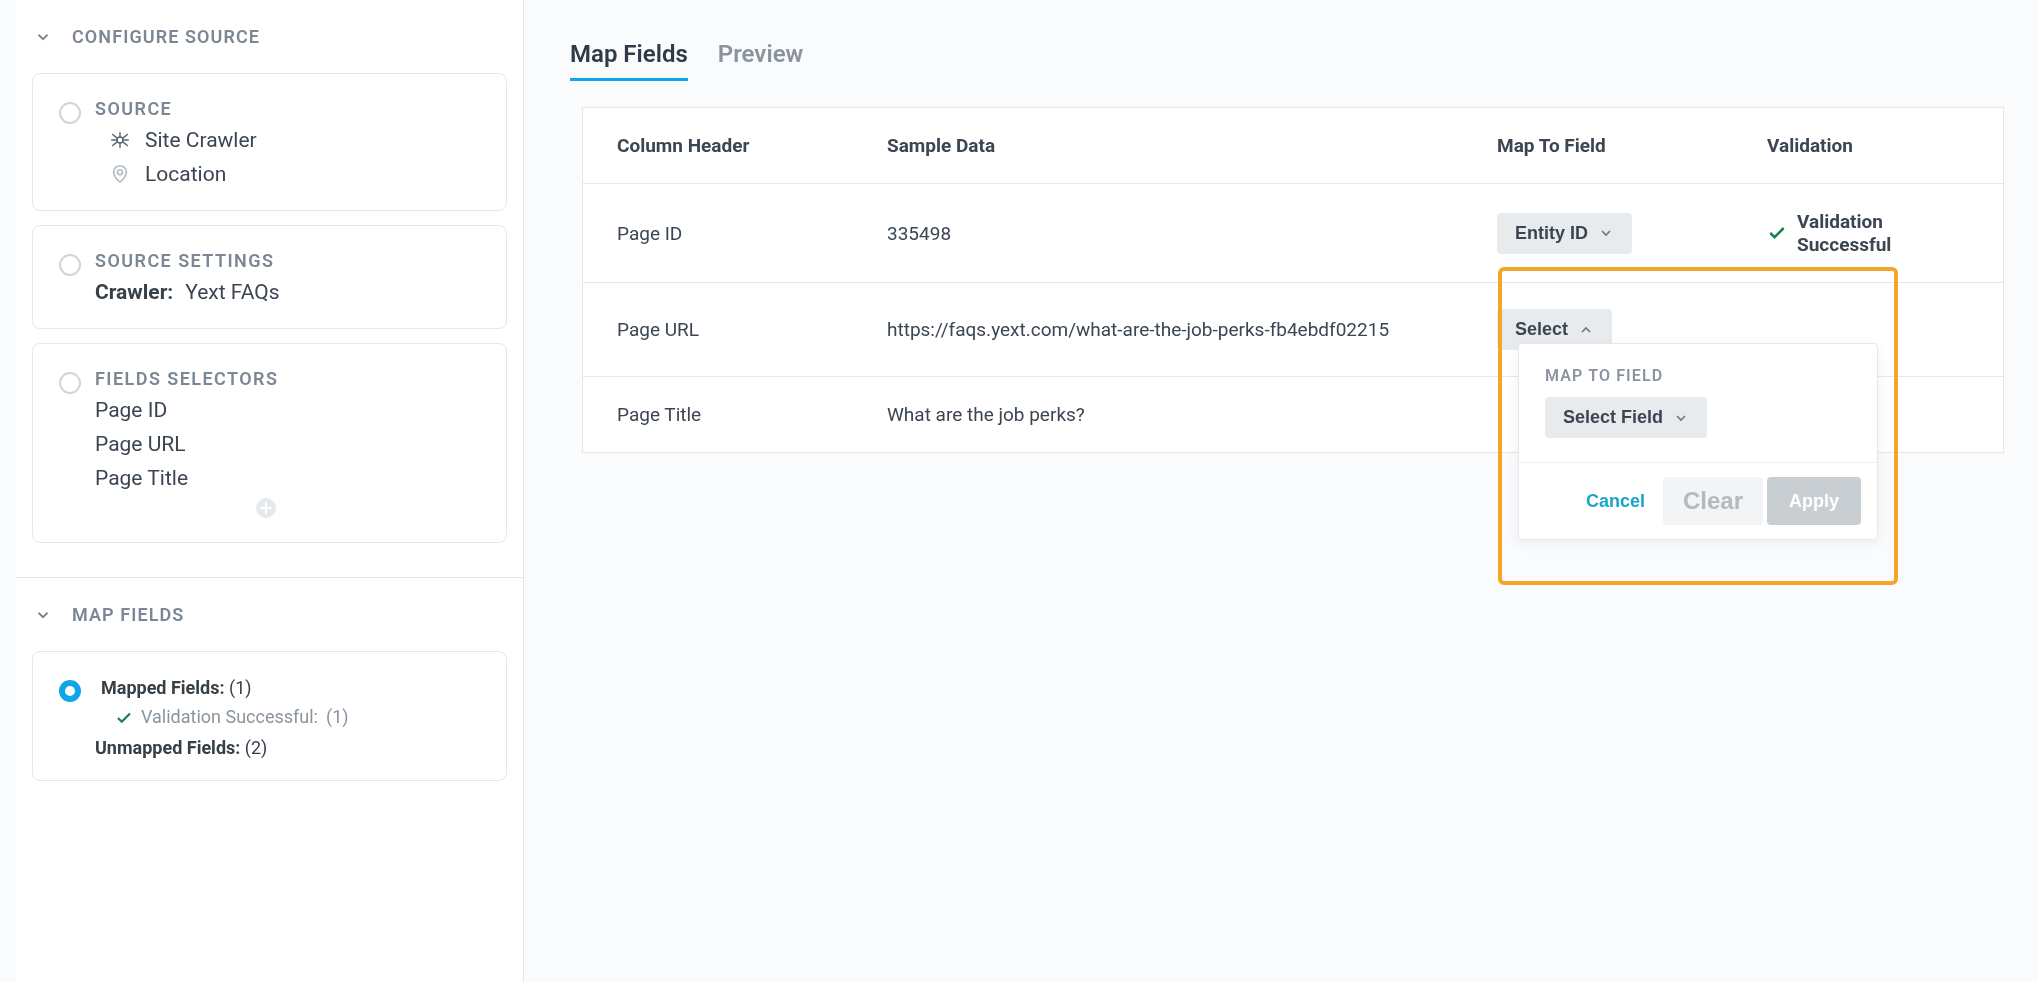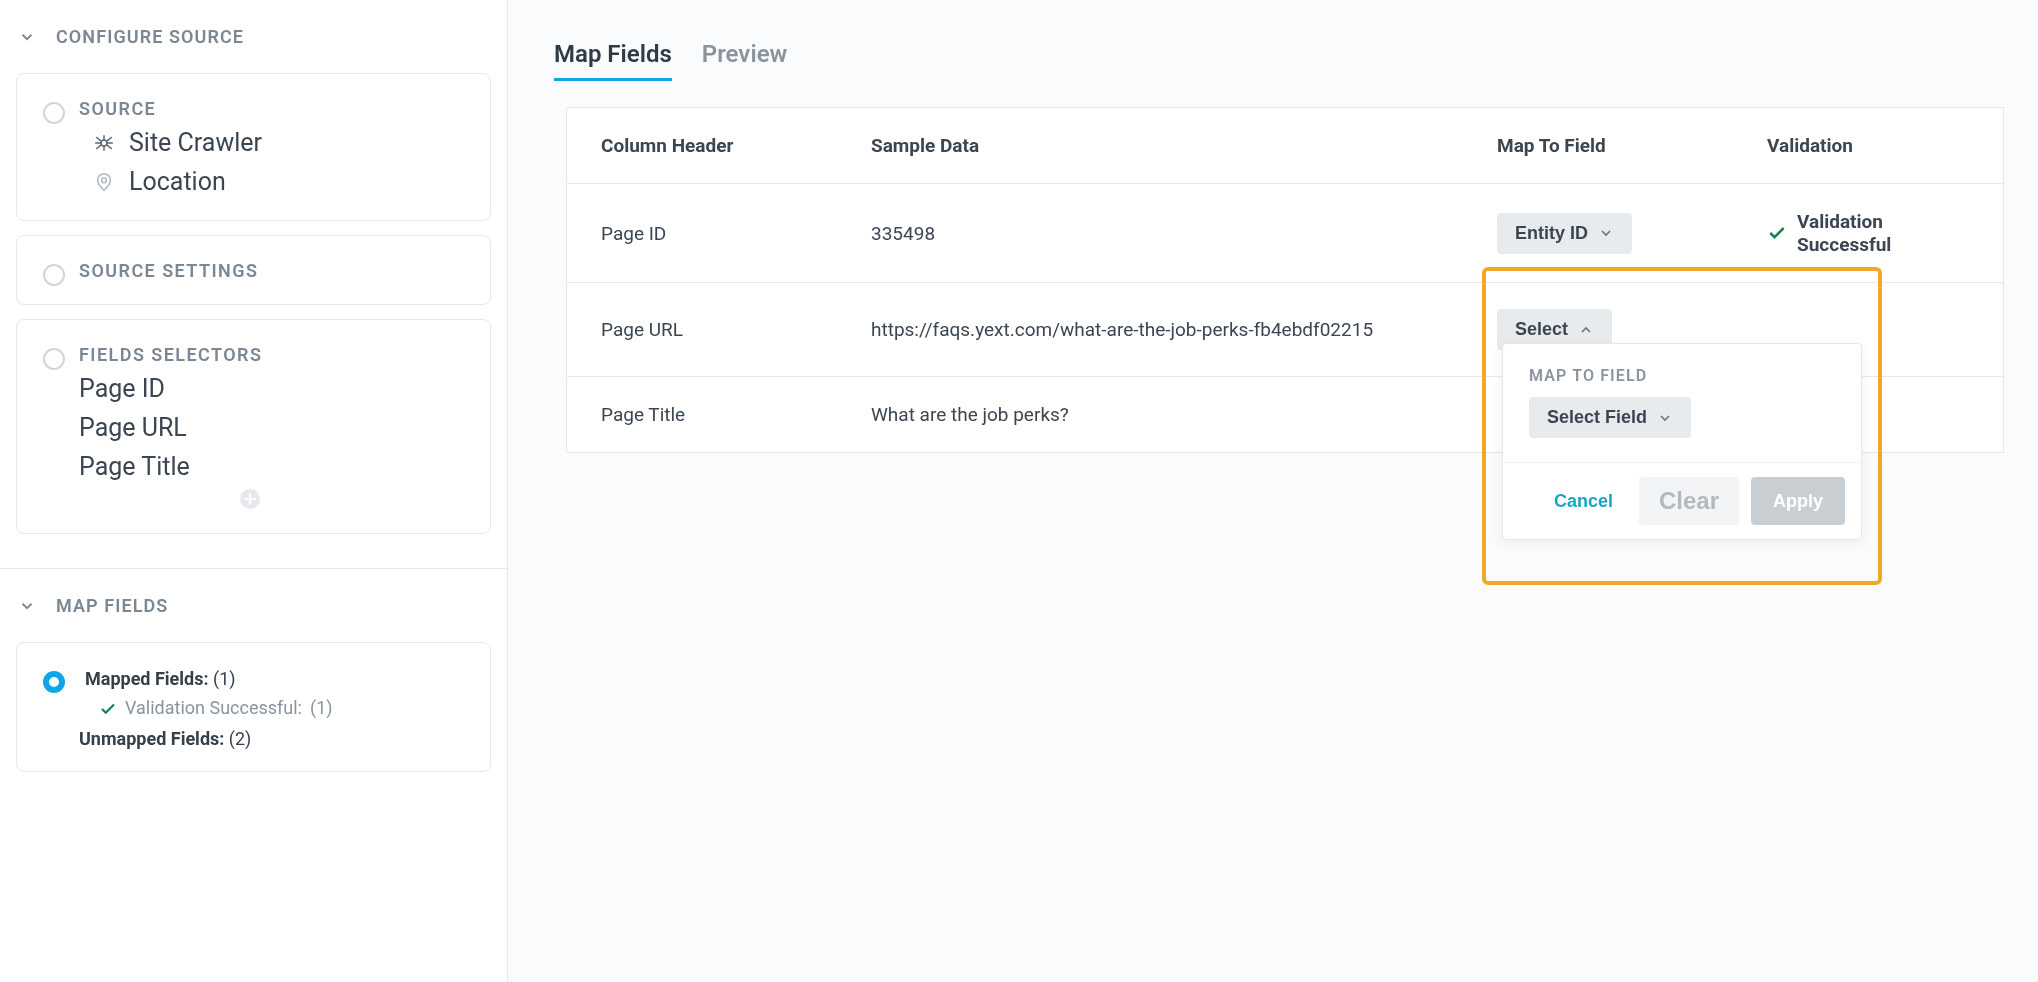--- a/index.html
+++ b/index.html
@@ -17,20 +17,21 @@
 
   
   .sidebar {
     width: 508px;
     flex: none;
     background: #ffffff;
     border-right: 1px solid #e5e7eb;
     padding: 0;
     height: 100%;
     overflow-y: auto;
+    margin-left: 16px;
   }
   .section-header {
     display: flex;
     align-items: center;
     gap: 18px;
     padding: 26px 14px 26px 18px;
     color: #7b8794;
     font-size: 18px;
     letter-spacing: .06em;
     font-weight: 600;
@@ -64,21 +65,21 @@
   .card-title {
     font-size: 18px;
     letter-spacing: .08em;
     color: #7b8794;
     font-weight: 600;
     display:flex; align-items:flex-start;
   }
   .card-line {
     margin-left: 48px;
     display:flex; align-items:center; gap: 12px;
-    color:#3b4652; font-size:25px;
+    color:#3b4652; font-size:21px;
     padding: 8px 0 2px 0;
   }
   .card-line.plain { margin-left: 36px; }
   .icon-slot { width:26px; display:flex; justify-content:center; color:#9aa3ad; }
   .kv-label { font-weight:700; color:#374047; }
   .add-btn {
     display:flex; justify-content:center; align-items:center;
     color:#cfd6dc; padding-top:4px;
   }
   .check { color:#16844a; }
@@ -136,21 +137,21 @@
     border:1px solid #e5e7eb;
     border-radius:4px;
     box-shadow: 0 4px 14px rgba(0,0,0,.06);
     width: 360px;
     z-index: 5;
   }
   .popover-inner { padding: 22px 26px 10px 26px; }
   .popover-label { font-size:16px; letter-spacing:.07em; color:#8a949e; font-weight:600; margin-bottom:12px;}
   .popover-actions {
     border-top:1px solid #eef0f2;
-    display:flex; justify-content:flex-end; gap:12px;
+    display:flex; justify-content:flex-end; gap:4px;
     padding: 14px 16px;
   }
   .btn-link { background:none; border:none; color:#19a4c9; font-weight:600; font-size:18px; padding:10px 14px; cursor:pointer; }
   .btn-ghost { background:#f3f4f6; border:none; color:#b2b9c0; font-weight:600; font-size:24px; padding:10px 20px; border-radius:4px; }
   .btn-prim  { background:#c9ced3; border:none; color:#ffffff; font-weight:600; font-size:18px; padding:10px 22px; border-radius:4px; }
 
   .validation-cell { display:flex; align-items:center; gap:10px; font-weight:700; }
 
   
   svg { display:block; }
@@ -202,20 +203,24 @@
         <span>Location</span>
       </div>
     </div>
 
     <div class="connector" style="top:189px"></div>
 
     <div class="card">
       <div class="card-title">
         <span class="radio"></span>
         <span>SOURCE SETTINGS</span>
+      </div>
+      <div class="card-line plain">
+        <span class="kv-label">Crawler:</span>
+        <span>Yext FAQs</span>
       </div>
     </div>
 
     <div class="connector" style="top:306px"></div>
 
     <div class="card">
       <div class="card-title">
         <span class="radio"></span>
         <span>FIELDS SELECTORS</span>
       </div>

